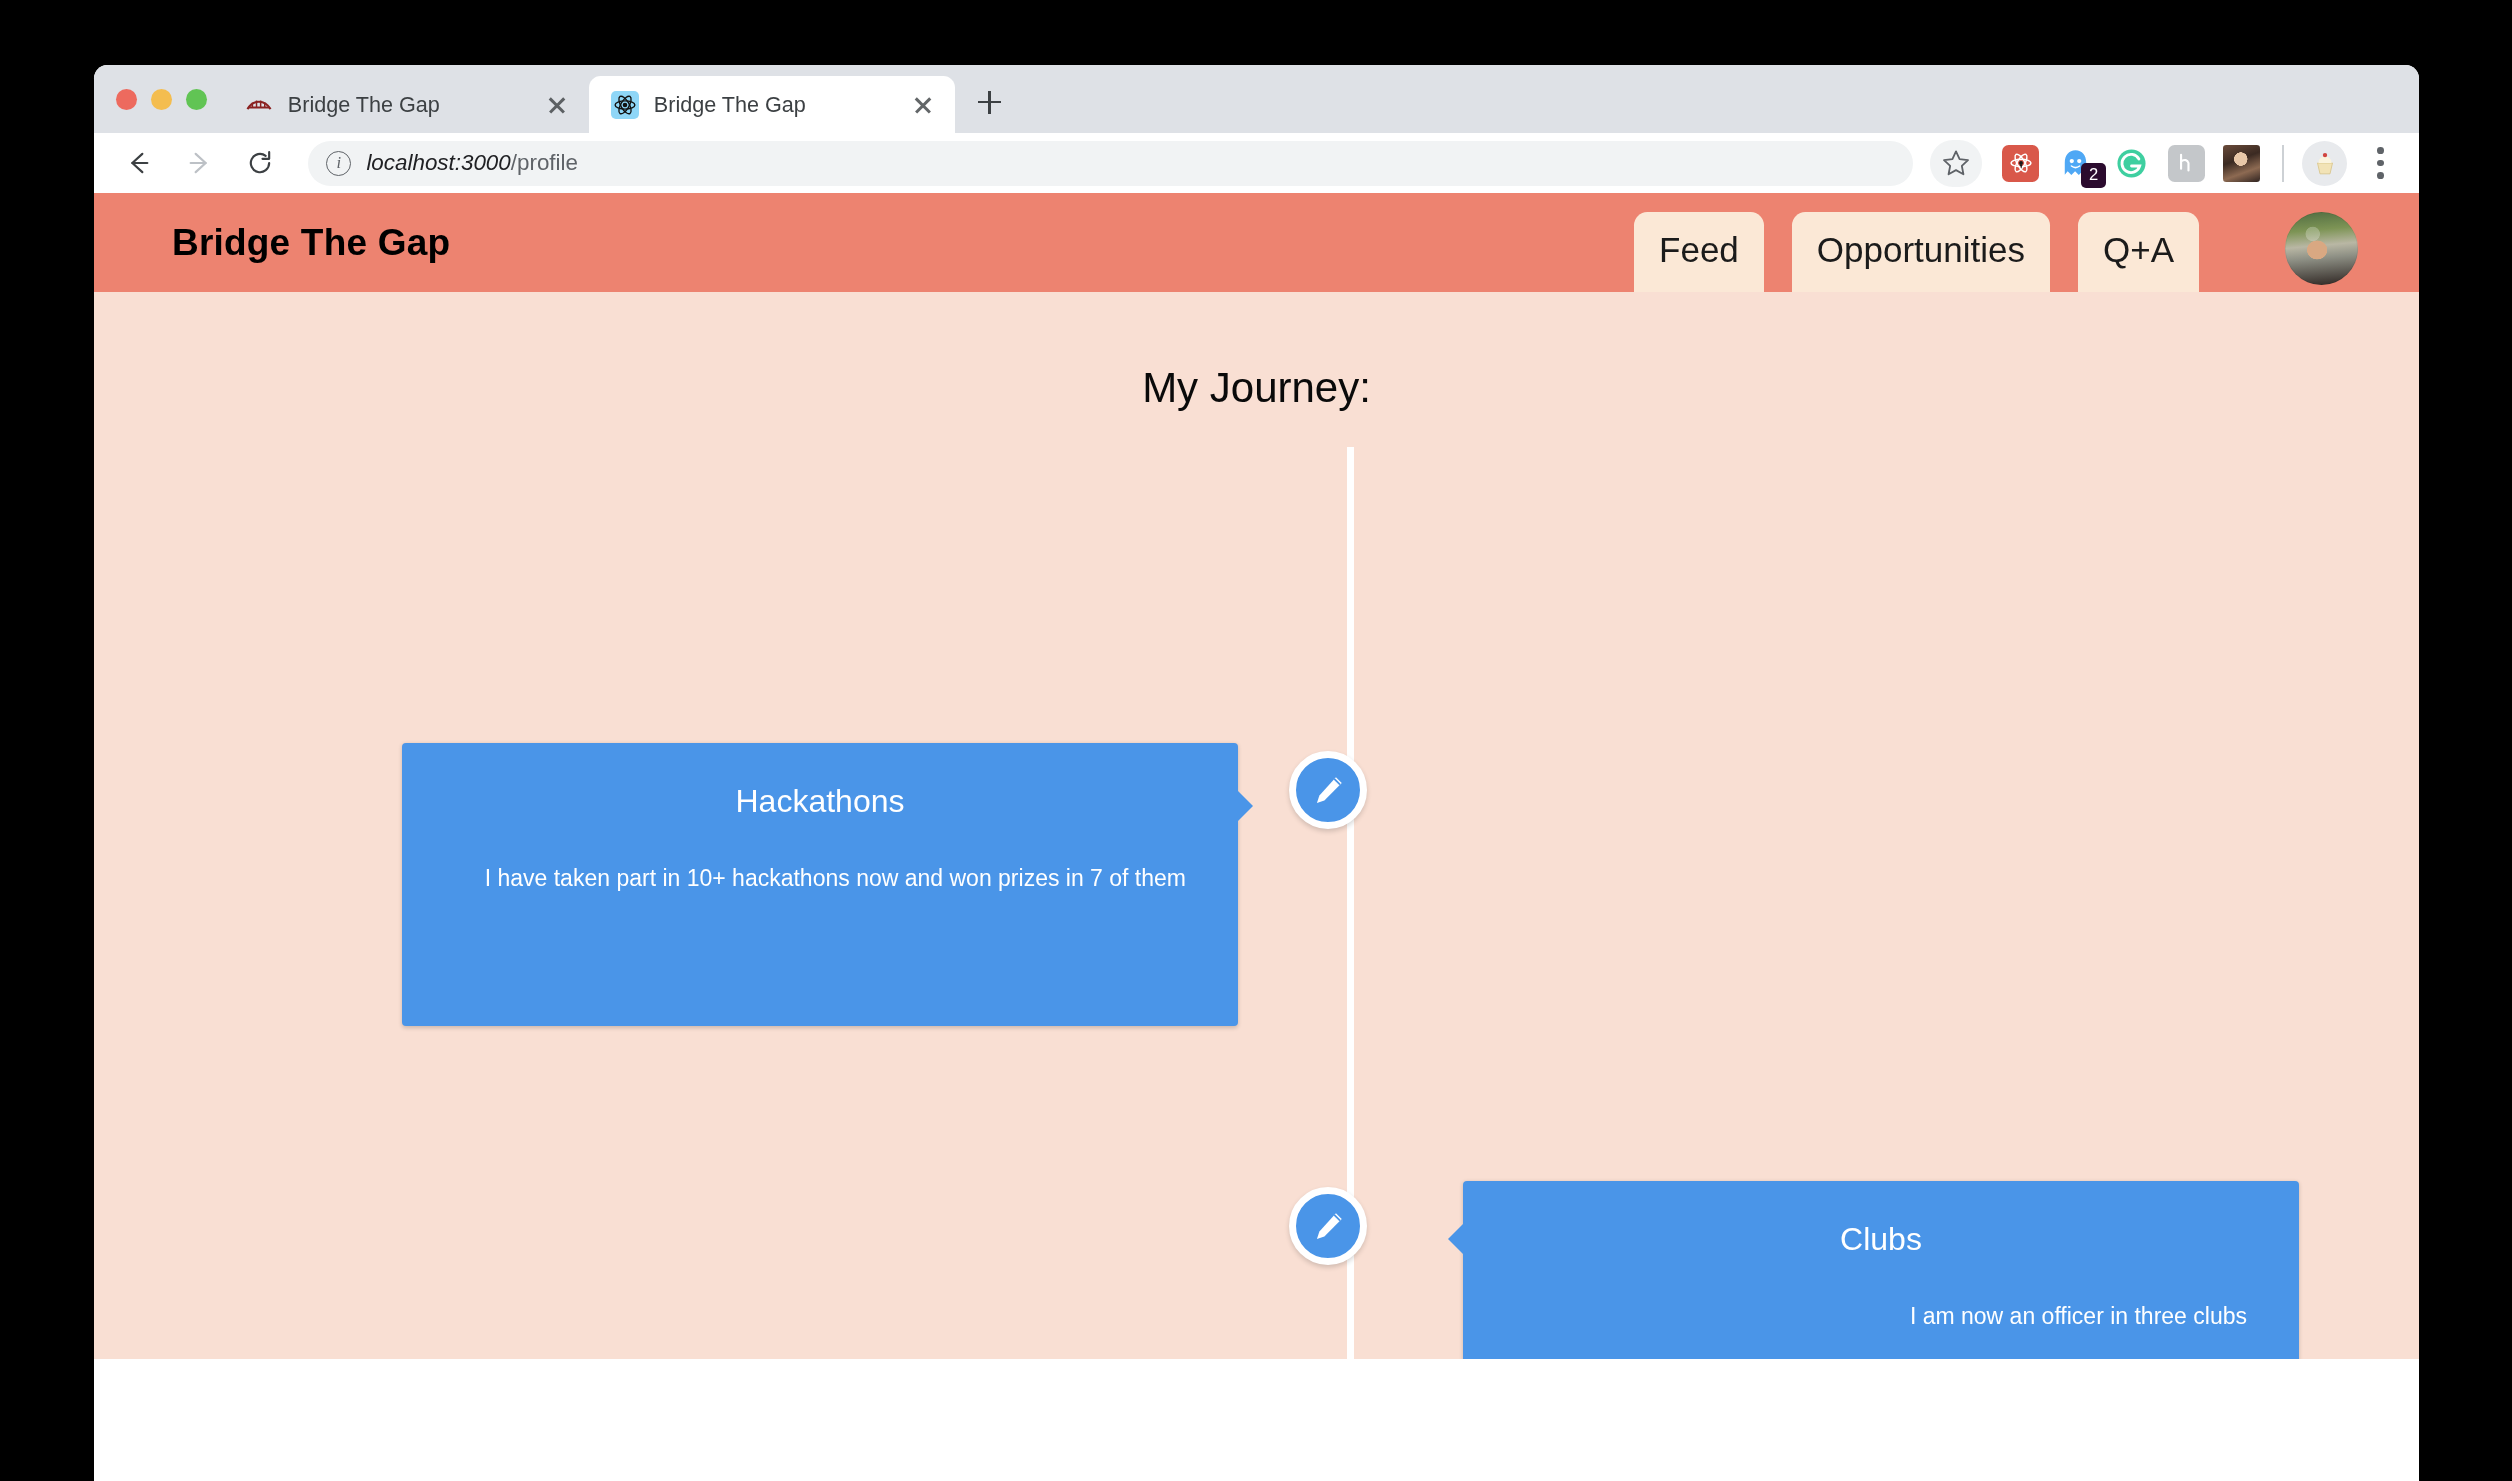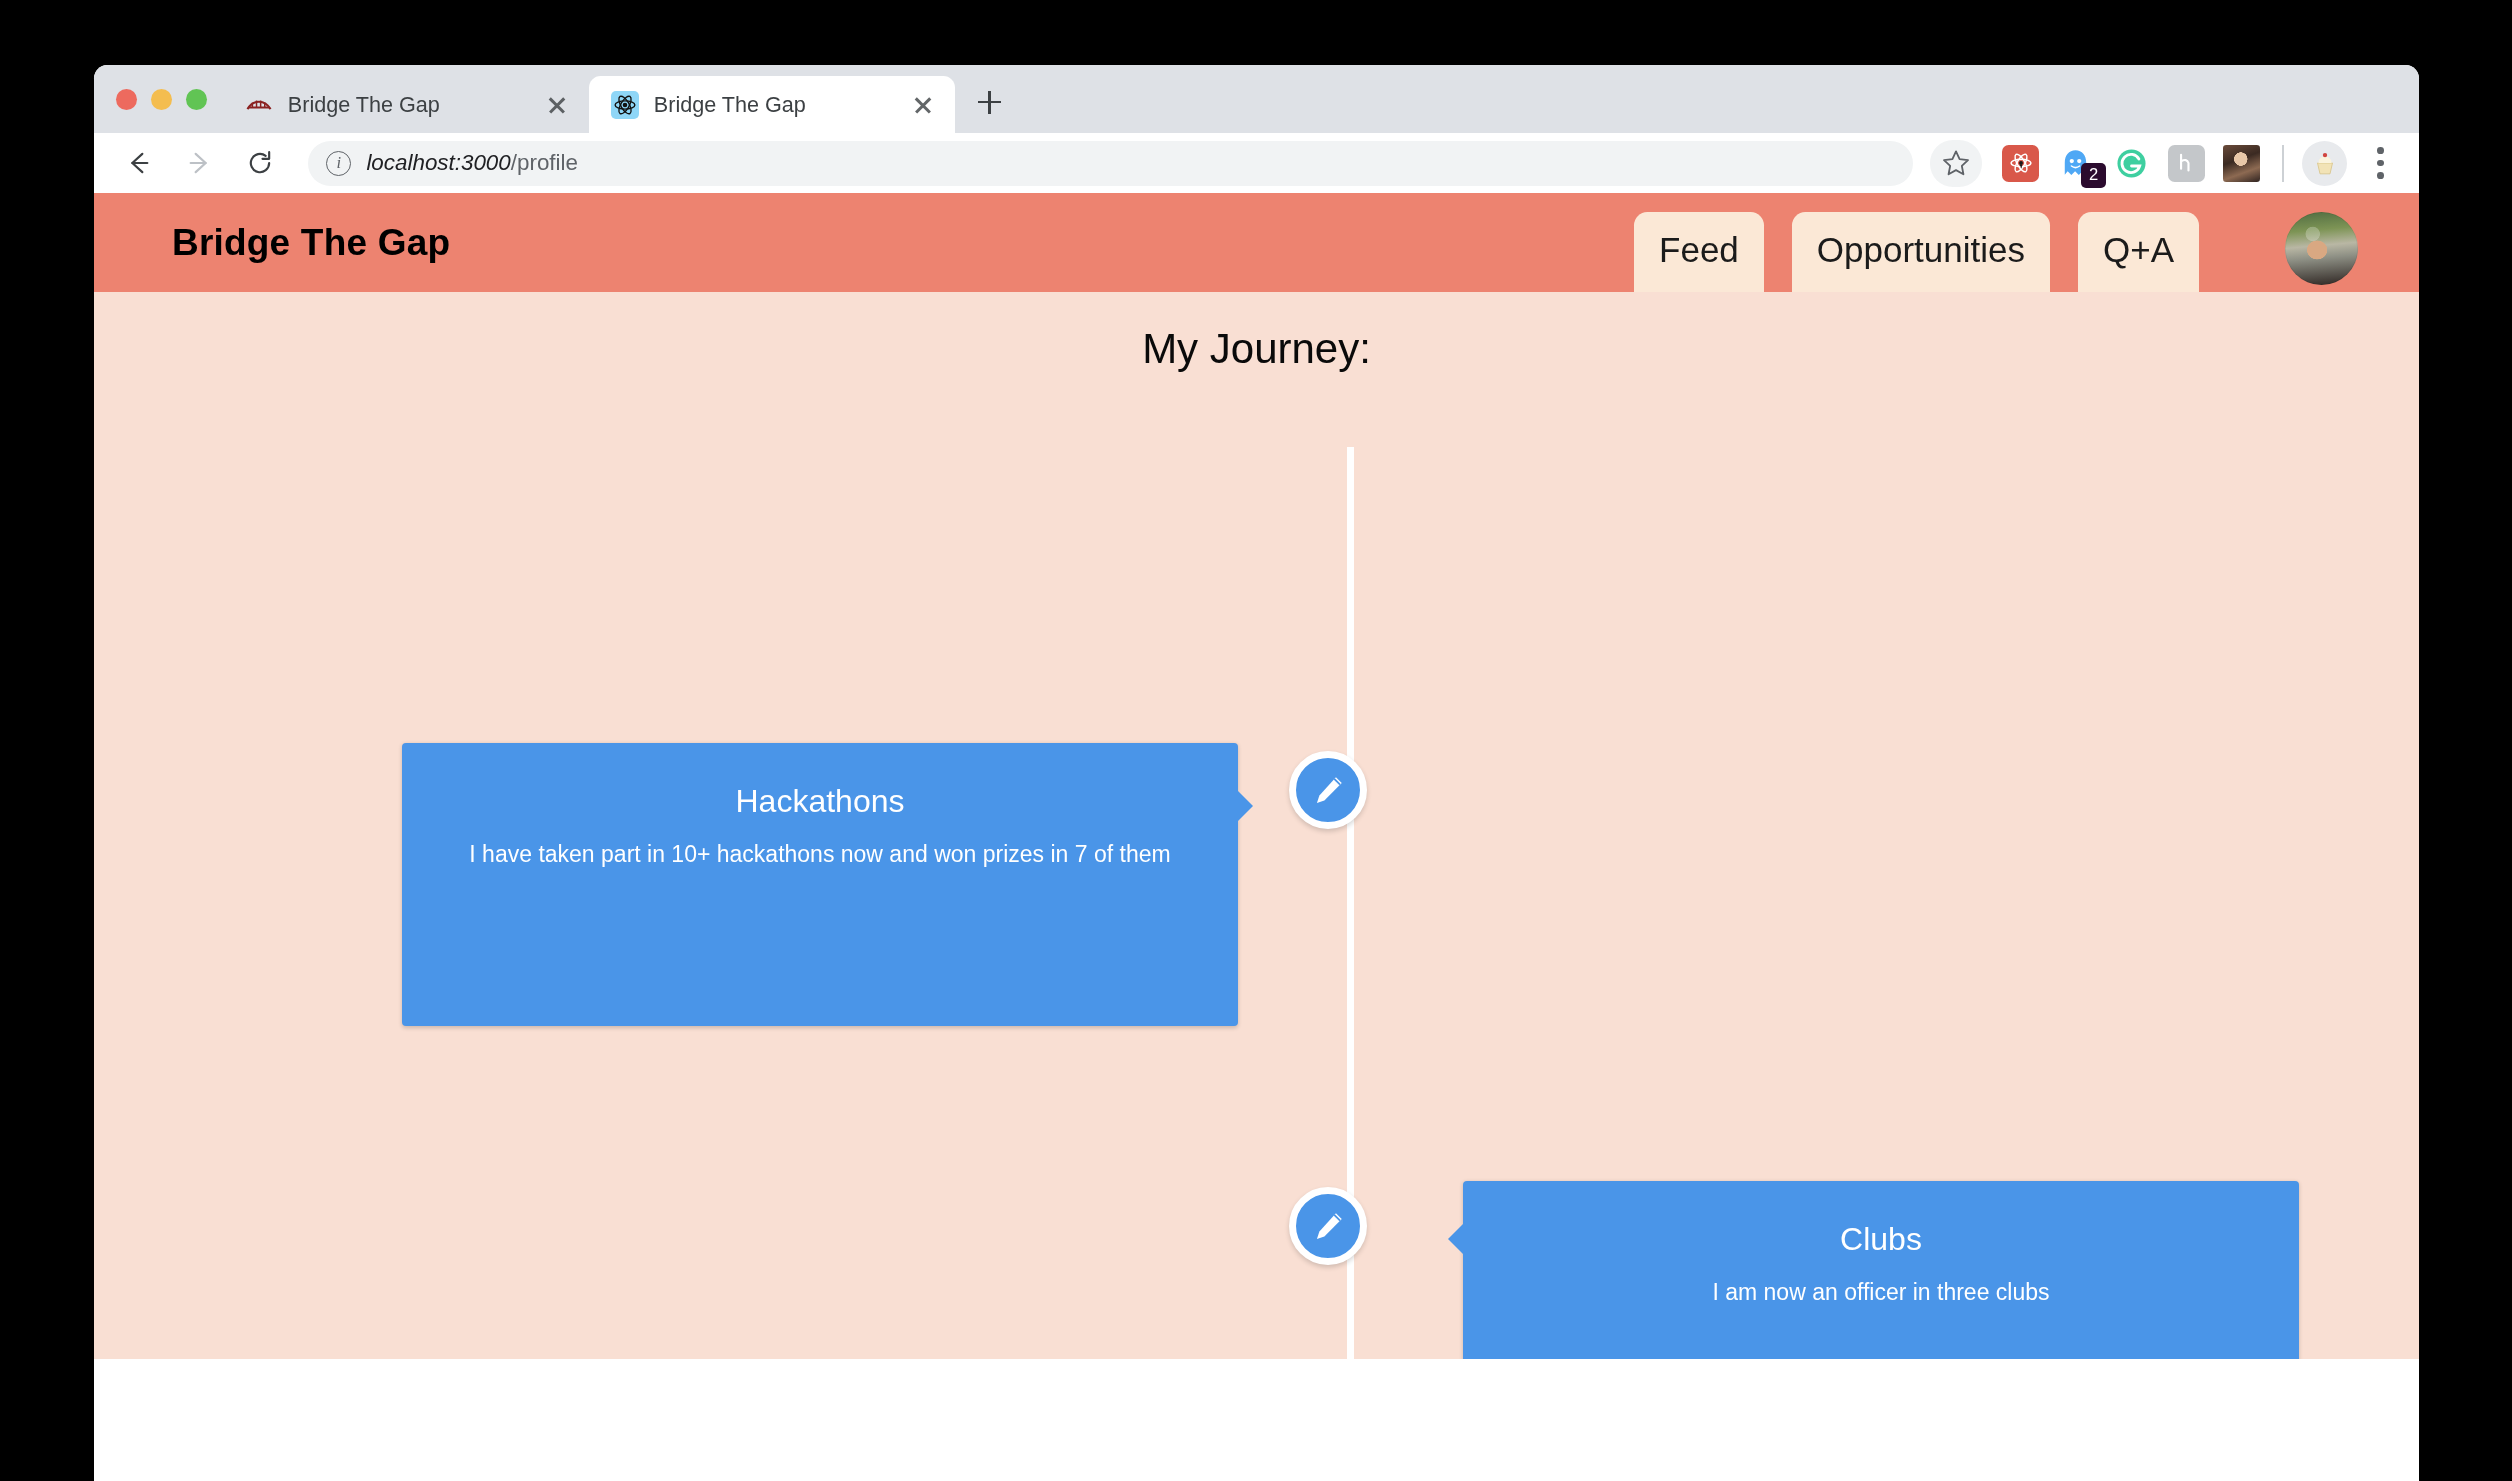--- a/index.html
+++ b/index.html
@@ -282,21 +282,21 @@
       radial-gradient(ellipse at 44% 52%, #d9a882 0 17%, transparent 18%),
       linear-gradient(175deg, #4f6b41 0%, #7d9455 26%, #b9b7a4 46%, #8d8f84 62%, #2c2320 100%);
     box-shadow: inset 0 0 0 0.8px rgba(0,0,0,.08);
   }
 
   
   #journey-title {
     text-align: center;
     font-size: 42px;
     color: #0a0a0a;
-    margin-top: 33px;
+    margin-top: 72px;
     position: relative;
     z-index: 3;
   }
 
   #timeline-line {
     position: absolute;
     left: 1253px;
     top: 254px;
     width: 6.7px;
     height: 912px;
@@ -312,24 +312,24 @@
     box-shadow: 0 1.7px 4.2px rgba(0,0,0,.18);
     z-index: 2;
   }
   .journey-card .card-title {
     text-align: center;
     font-size: 32px;
     font-weight: normal;
     margin-top: 40px;
   }
   .journey-card .card-body {
-    text-align: center;
+    text-align: right;
     font-size: 23px;
     line-height: 1.46;
-    margin: 18px auto 0;
+    margin: 42px auto 0;
   }
   .card-arrow {
     position: absolute;
     width: 0; height: 0;
     border-top: 16px solid transparent;
     border-bottom: 16px solid transparent;
   }
 
   #card-hackathons {
     left: 308px;

